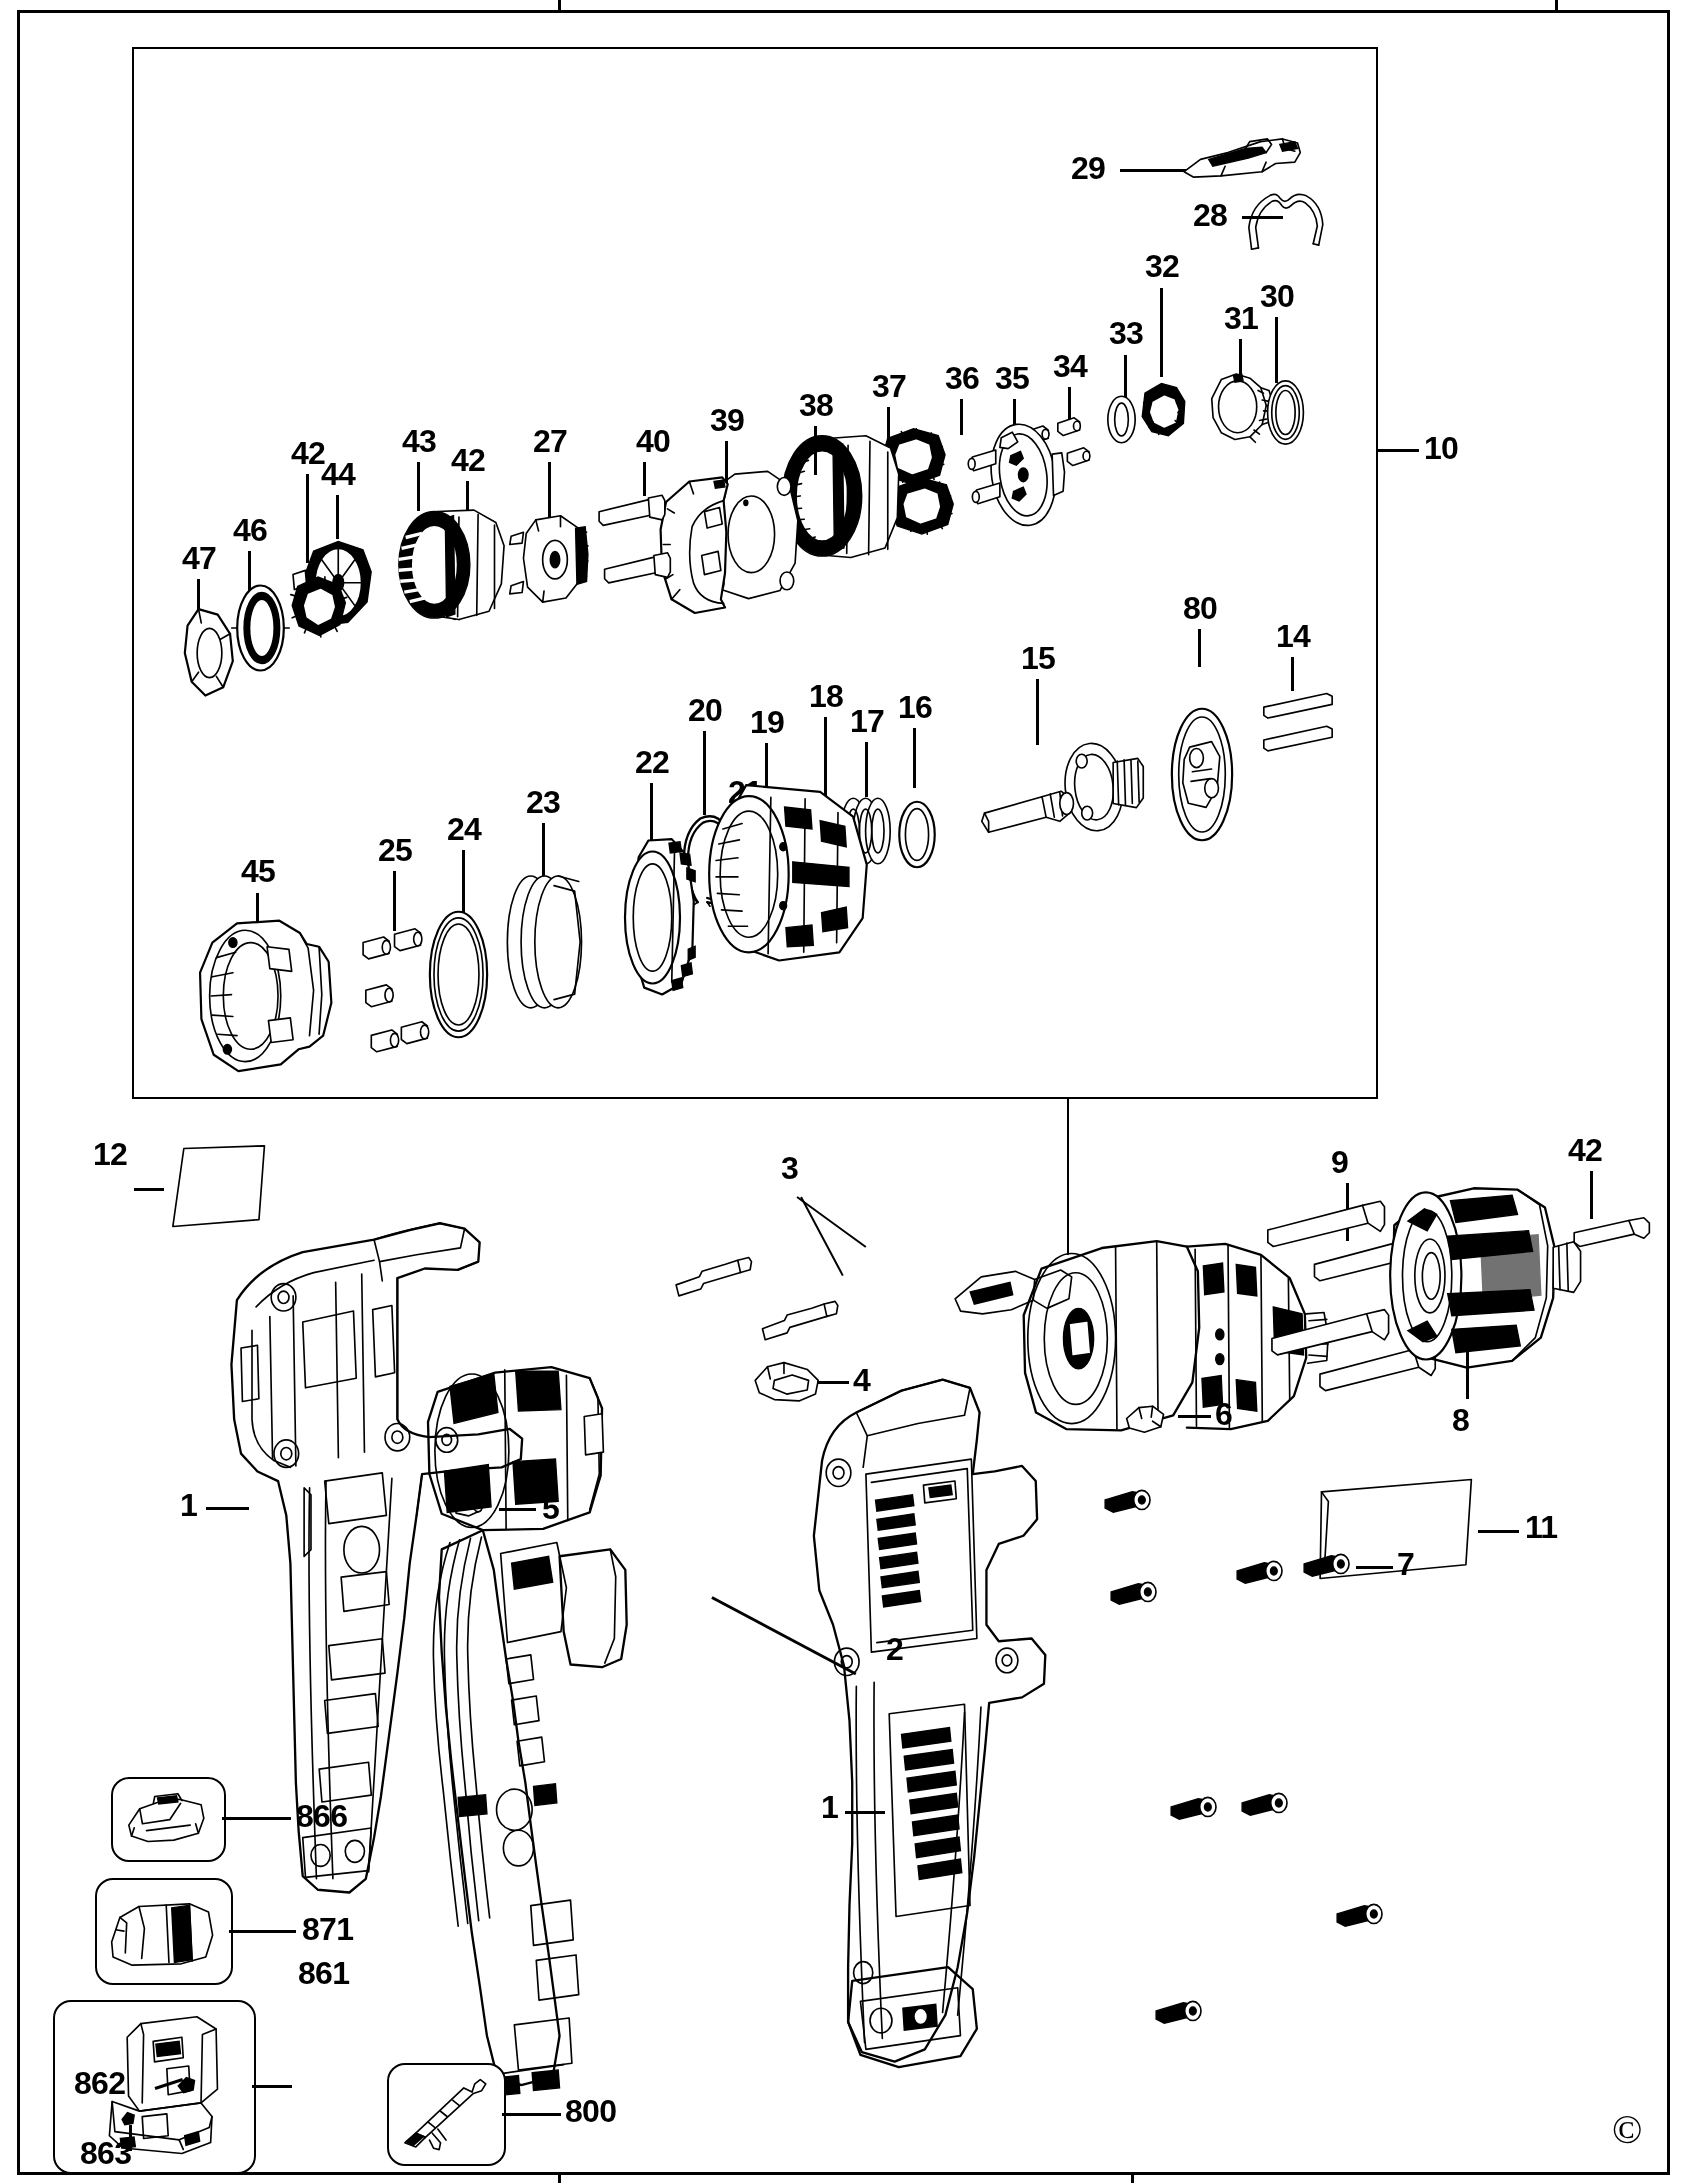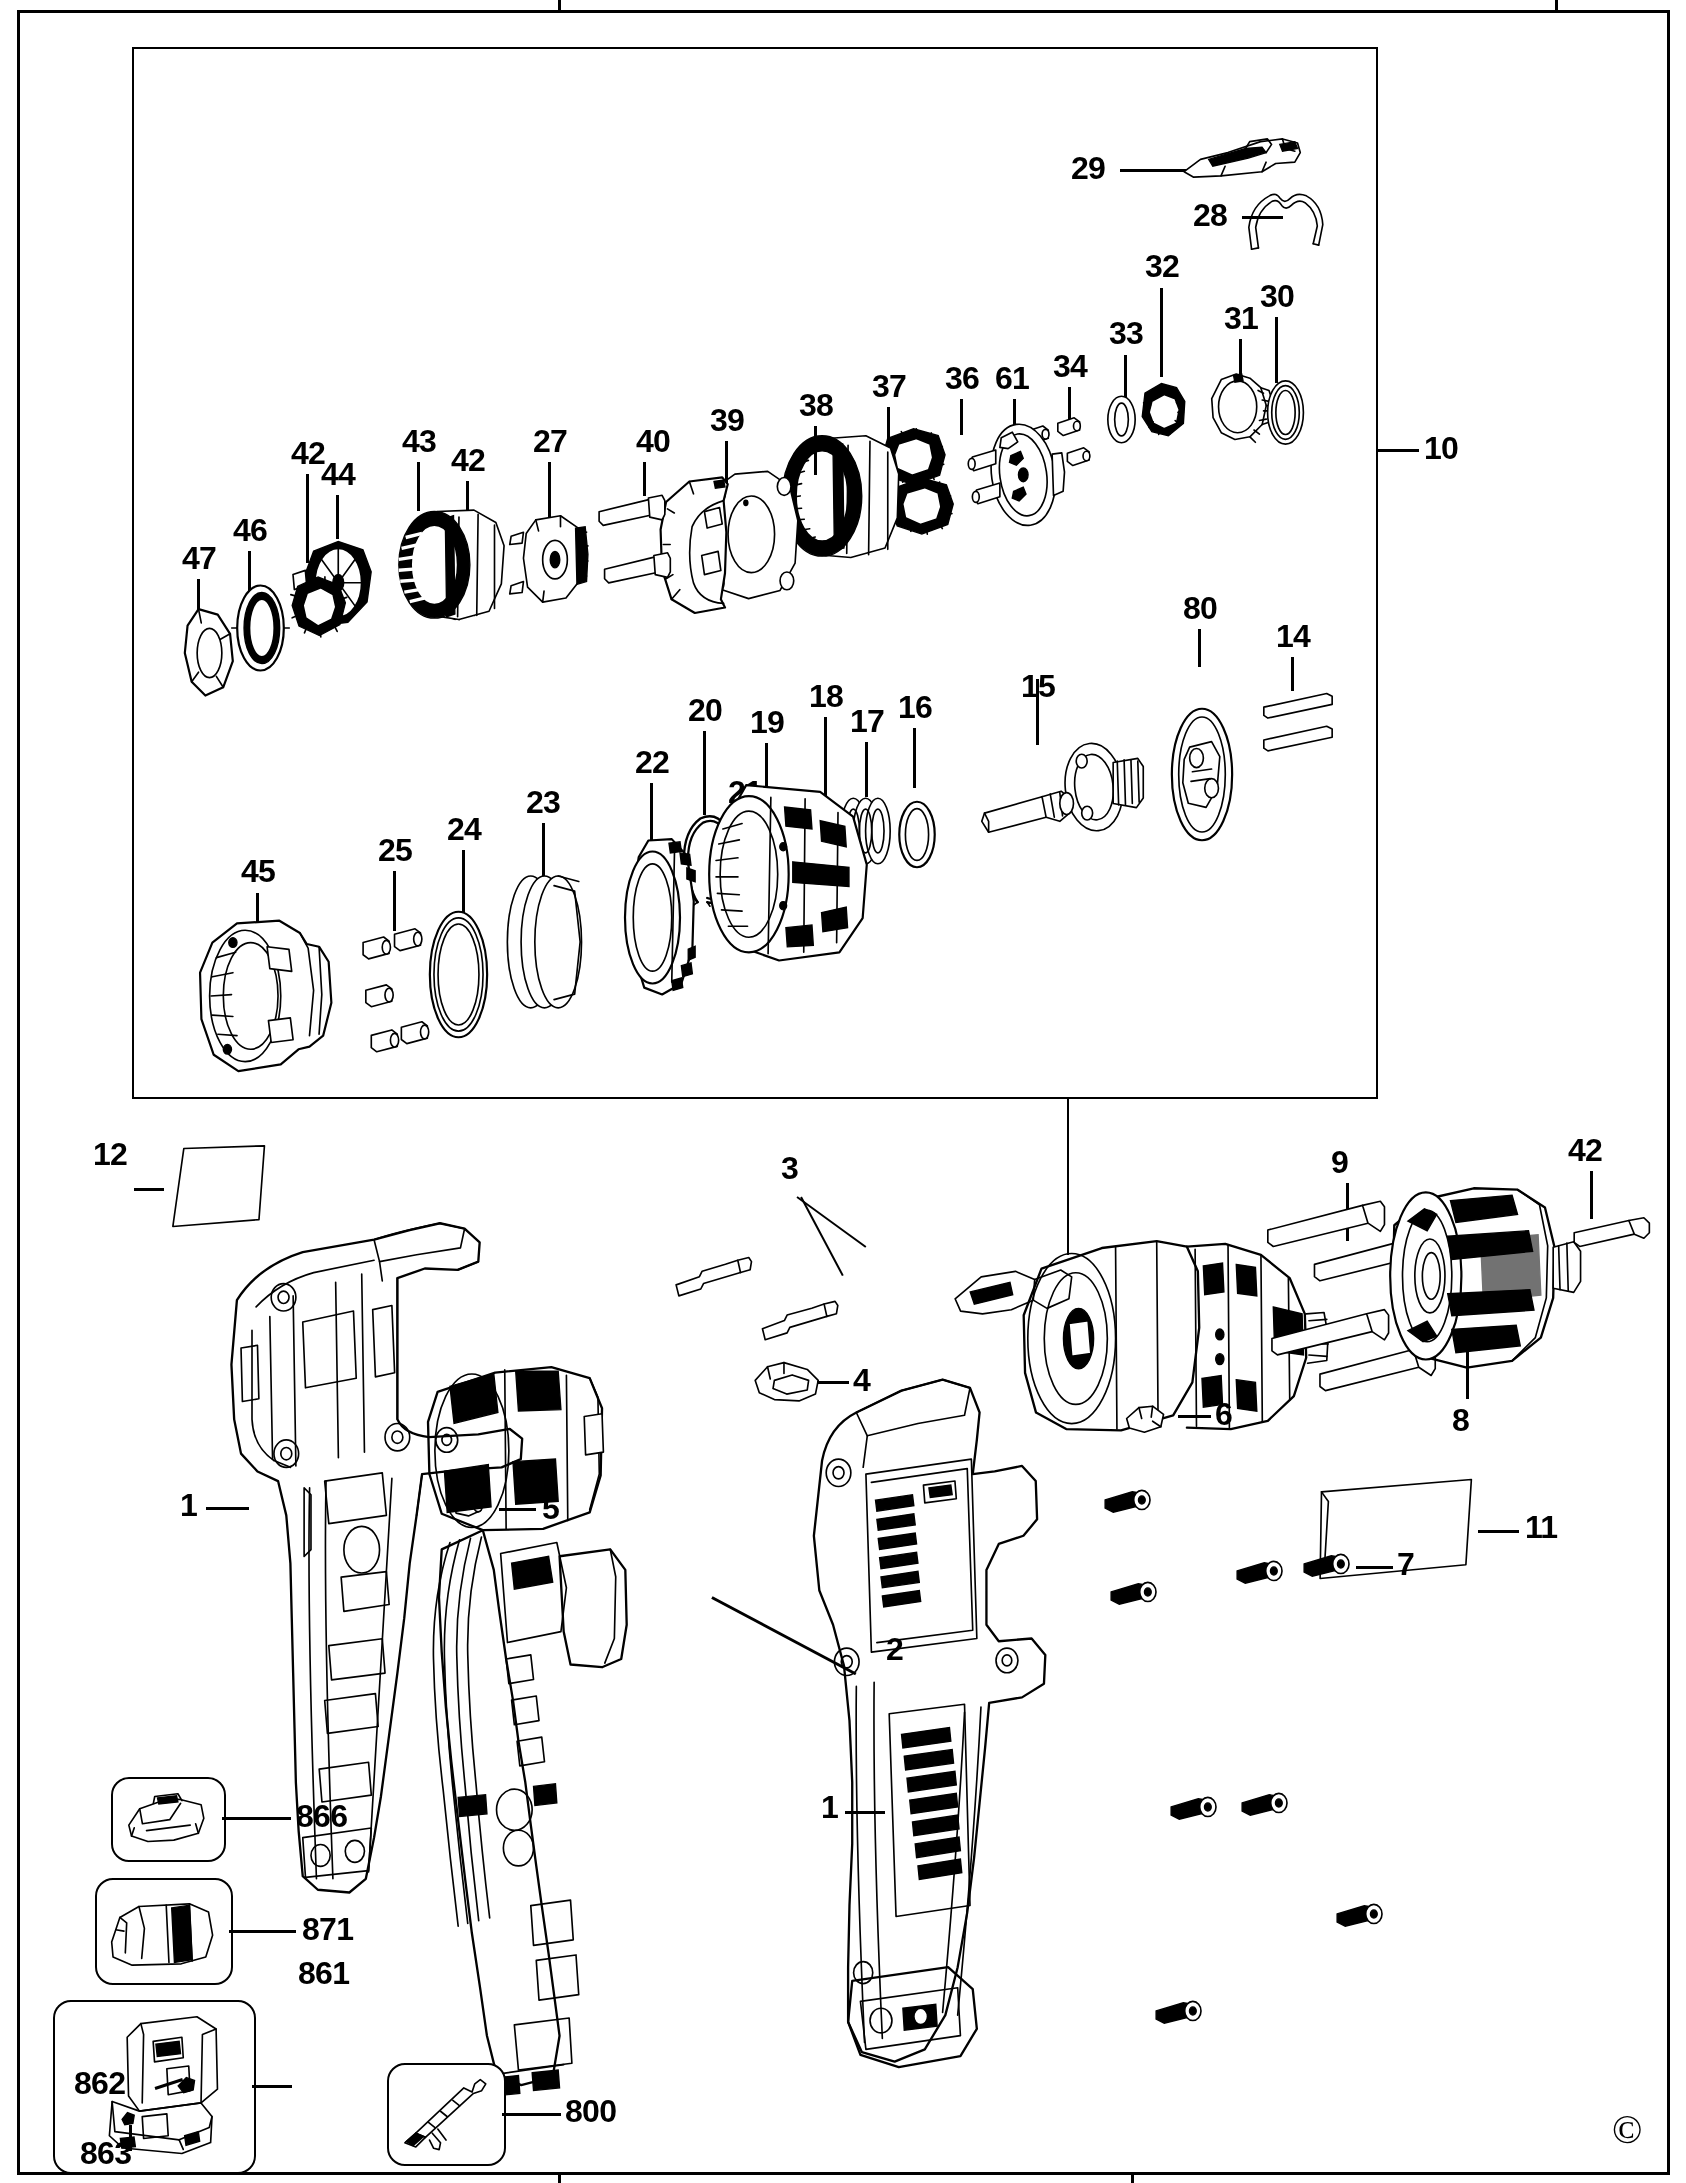--- a/index.html
+++ b/index.html
@@ -142,21 +142,21 @@
         <path d="M14 74 L38 66 L46 72 L46 84 L22 92 L14 86 Z"></path>
         <ellipse cx="42" cy="78" rx="5" ry="7"></ellipse>
       </g>
       <g class="wh">
         <path d="M62 62 L86 54 L94 60 L94 72 L70 80 L62 74 Z"></path>
         <ellipse cx="90" cy="66" rx="5" ry="7"></ellipse>
       </g>
     </svg>
   </div>
 
-  <div class="lbl" style="left:995px;top:362px;">61</div>
+  <div class="lbl" style="left:995px;top:362px;">35</div>
   <div class="lead lead-v" style="left:1013px;top:399px;height:36px;"></div>
   <div class="part" style="left:960px;top:417px;">
     <svg width="110" height="117" viewBox="0 0 160 170">
       <ellipse class="wh" cx="92" cy="84" rx="46" ry="74" transform="rotate(-8 92 84)"></ellipse>
       <ellipse class="ln" cx="92" cy="84" rx="34" ry="60" transform="rotate(-8 92 84)"></ellipse>
       <g class="wh">
         <path d="M52 48 L18 58 L14 70 L20 78 L52 68 Z"></path>
         <ellipse cx="17" cy="68" rx="5" ry="8"></ellipse>
         <path d="M58 96 L24 106 L20 118 L26 126 L58 116 Z"></path>
         <ellipse cx="23" cy="116" rx="5" ry="8"></ellipse>
@@ -359,21 +359,21 @@
     <svg width="96" height="137" viewBox="0 0 140 200">
       <ellipse class="wh-t" cx="70" cy="100" rx="44" ry="96"></ellipse>
       <ellipse class="ln" cx="70" cy="100" rx="34" ry="84"></ellipse>
       <path class="wh" d="M52 60 L84 52 L96 74 L92 120 L76 148 L50 142 L42 112 L44 78 Z"></path>
       <ellipse class="wh" cx="62" cy="76" rx="10" ry="14"></ellipse>
       <ellipse class="wh" cx="84" cy="120" rx="10" ry="14"></ellipse>
       <path class="ln" d="M56 96 L84 92 M54 110 L82 106"></path>
     </svg>
   </div>
 
-  <div class="lbl" style="left:1021px;top:642px;margin-top:28px;">15</div>
+  <div class="lbl" style="left:1021px;top:642px;">15</div>
   <div class="lead lead-v" style="left:1036px;top:679px;height:66px;"></div>
   <div class="part" style="left:979px;top:731px;">
     <svg width="178" height="130" viewBox="0 0 260 190">
 
       <path class="wh" d="M4 132 L8 120 L92 96 L100 108 L98 126 L14 148 Z"></path>
       <path class="ln" d="M8 120 L14 132 L14 148"></path>
       <path class="ln" d="M92 96 L98 108"></path>
 
       <path class="wh" d="M92 96 L120 88 L132 98 L130 122 L118 132 L98 126 Z"></path>
       <path class="ln" d="M104 92 L110 126 M118 90 L122 124"></path>

